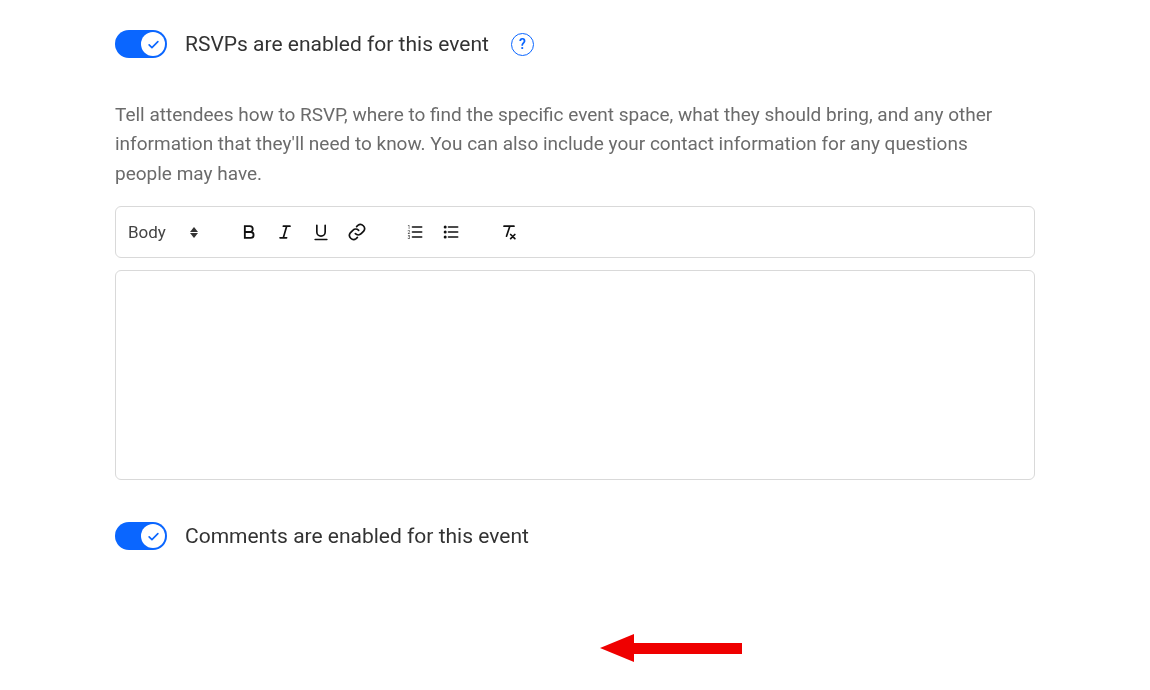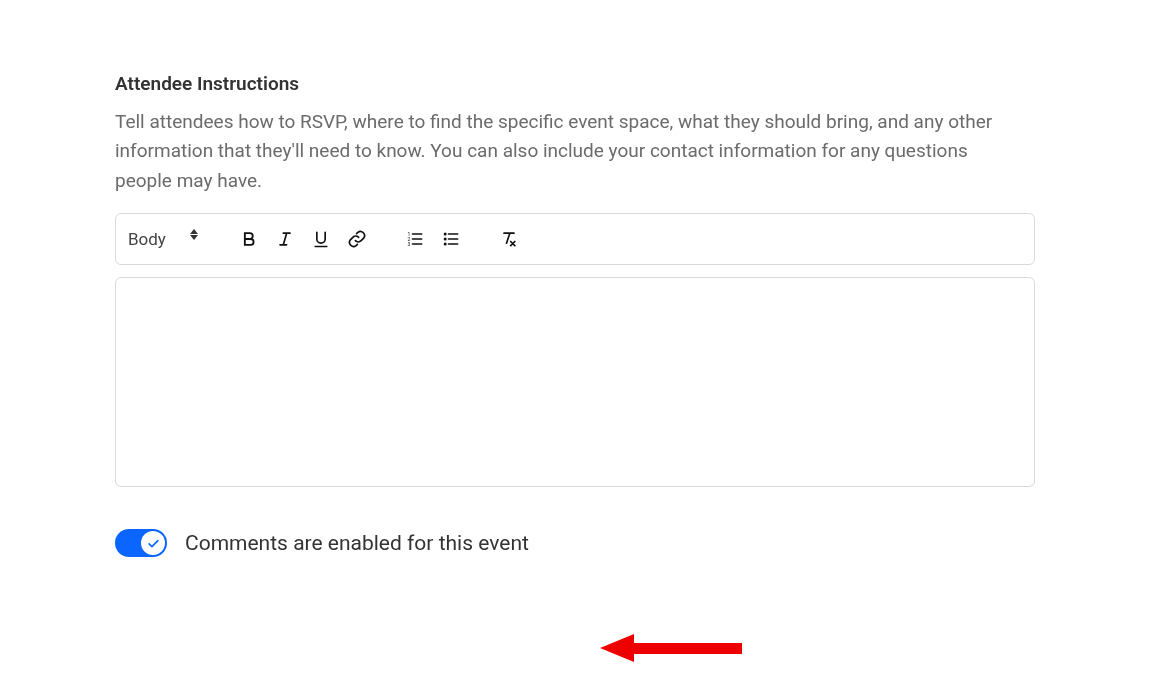--- a/index.html
+++ b/index.html
@@ -76,20 +76,21 @@
       border: 1px solid #d9d9d9;
       border-radius: 6px;
       background: #fff;
       display: flex;
       align-items: center;
       padding: 8px 12px;
       gap: 6px;
     }
     .format-select {
       display: flex;
+      align-items: center;
       gap: 24px;
       font-size: 17px;
       color: #444;
       padding-right: 10px;
       cursor: pointer;
     }
     .format-select .chev { display:flex; flex-direction: column; gap:1px; }
     .format-select .chev span { display:block; width:0; height:0; border-left:4px solid transparent; border-right:4px solid transparent; }
     .format-select .chev .up { border-bottom:5px solid #333; }
     .format-select .chev .down { border-top:5px solid #333; }
@@ -129,24 +130,34 @@
     .arrow-shaft {
       width: 108px;
       height: 11px;
       background: #ef0000;
     }
   </style>
 </head>
 <body>
 
 <div class="section">
+  <div class="toggle-row">
+    <div class="toggle">
+      <div class="toggle-knob">
+        <svg viewBox="0 0 24 24">
+            <path d="M5 12.5l4.5 4.5L19 7.5" stroke="#0a66ff" stroke-width="2.6" fill="none" stroke-linecap="round" stroke-linejoin="round"></path>
+          </svg>
+      </div>
+    </div>
+    <div class="toggle-label">RSVPs are enabled for this event</div>
+    <div class="help-circle">?</div>
+  </div>
 </div>
 
 <div class="section">
-  <div class="section-title">Attendee Instructions</div>
   <div class="section-desc">Tell attendees how to RSVP, where to find the specific event space, what they should bring, and any other information that they'll need to know. You can also include your contact information for any questions people may have.</div>
 
   <div class="editor-wrap">
     <div class="editor-toolbar">
       <div class="format-select">
         <span>Body</span>
         <span class="chev">
             <span class="up"></span>
             <span class="down"></span>
           </span>

